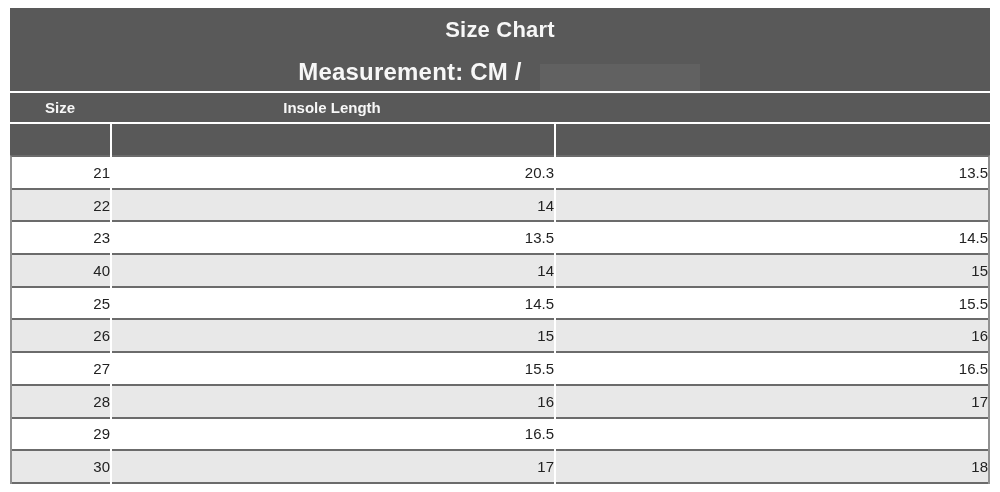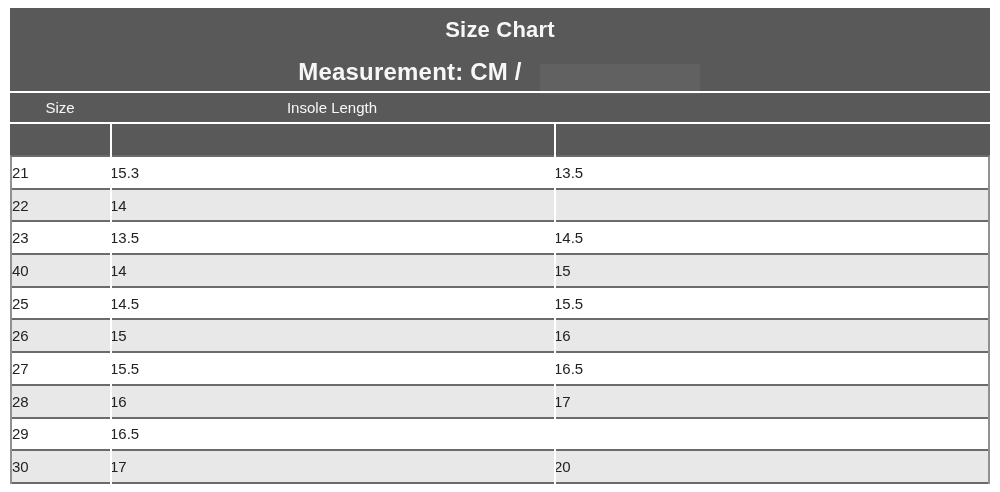--- a/index.html
+++ b/index.html
@@ -59,21 +59,21 @@
     height: 29px;
     background: var(--band-bg, #595959);
     display: grid;
     grid-template-columns: 100px 444px 1fr;
     align-items: center;
   }
   .colhead-band .ch {
     text-align: center;
     color: var(--band-text, #f7f7f7);
     font-size: 15px;
-    font-weight: normal;
+    font-weight: bold;
   }
   
   .unit-band {
     position: relative;
     height: 31px;
     background: var(--band-bg, #595959);
   }
   .unit-band .vline {
     position: absolute;
     top: 0; bottom: 0;
@@ -92,23 +92,24 @@
   .row {
     height: 32.7px;
     display: grid;
     grid-template-columns: 98px 444px 1fr;
     align-items: center;
     background: var(--row-bg, #ffffff);
     border-bottom: 2px solid var(--row-border, #6b6b6b);
   }
   .row.alt { background: var(--row-alt-bg, #e8e8e8); }
   .row .cell {
-    text-align: left;
+    text-align: right;
     font-size: 15px;
     color: var(--cell-text, #222222);
+    padding-left: 36px;
   }
   .data-body .vline {
     position: absolute;
     top: -2px; bottom: 0;
     width: 2px;
     background: var(--divider, #ffffff);
     z-index: 2;
   }
   .data-body .vline.v1 { left: 98px; }
   .data-body .vline.v2 { left: 542px; }
@@ -137,21 +138,21 @@
     <div class="unit-band">
       <div class="vline v1"></div>
       <div class="vline v2"></div>
     </div>
 
     <div class="data-body">
       <div class="vline v1"></div>
       <div class="vline v2"></div>
     <div class="row">
           <div class="cell">21</div>
-          <div class="cell">15.3</div>
+          <div class="cell">20.3</div>
           <div class="cell">13.5</div>
         </div>
         <div class="row alt">
           <div class="cell">22</div>
           <div class="cell">14</div>
         </div>
         <div class="row">
           <div class="cell">23</div>
           <div class="cell">13.5</div>
           <div class="cell">14.5</div>
@@ -181,18 +182,18 @@
           <div class="cell">16</div>
           <div class="cell">17</div>
         </div>
         <div class="row">
           <div class="cell">29</div>
           <div class="cell">16.5</div>
         </div>
         <div class="row alt">
           <div class="cell">30</div>
           <div class="cell">17</div>
-          <div class="cell">20</div>
+          <div class="cell">18</div>
         </div>
       </div>
 
   </div>
 </div>
 
 </body></html>

